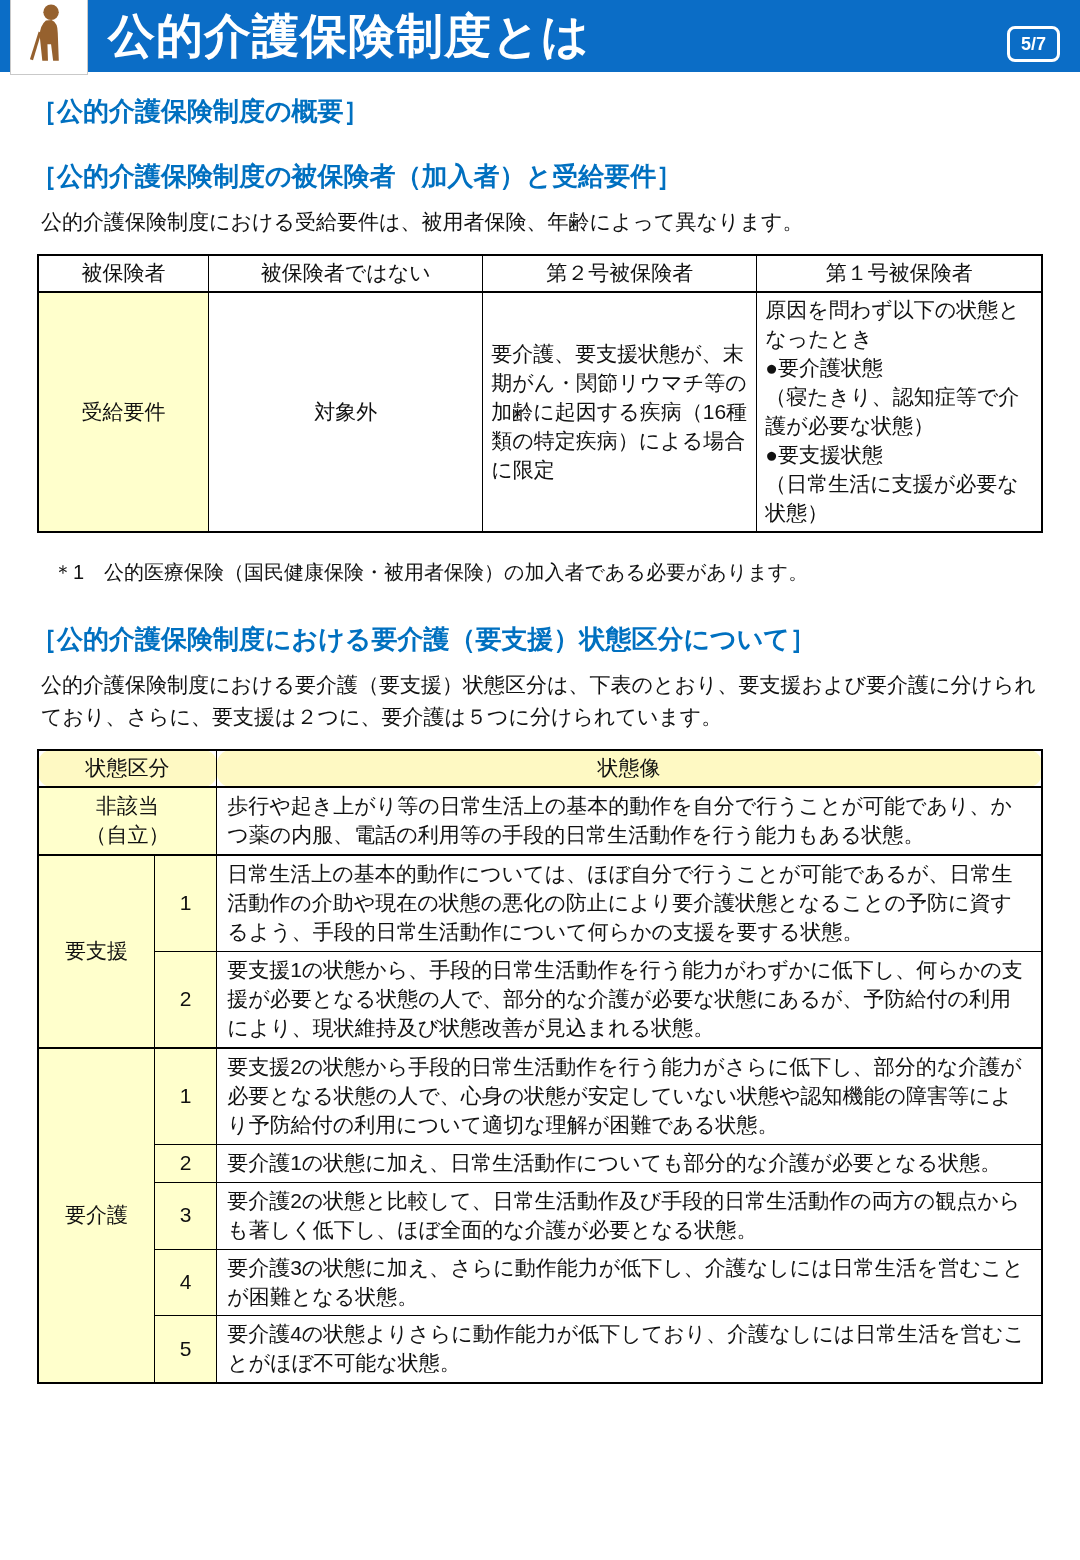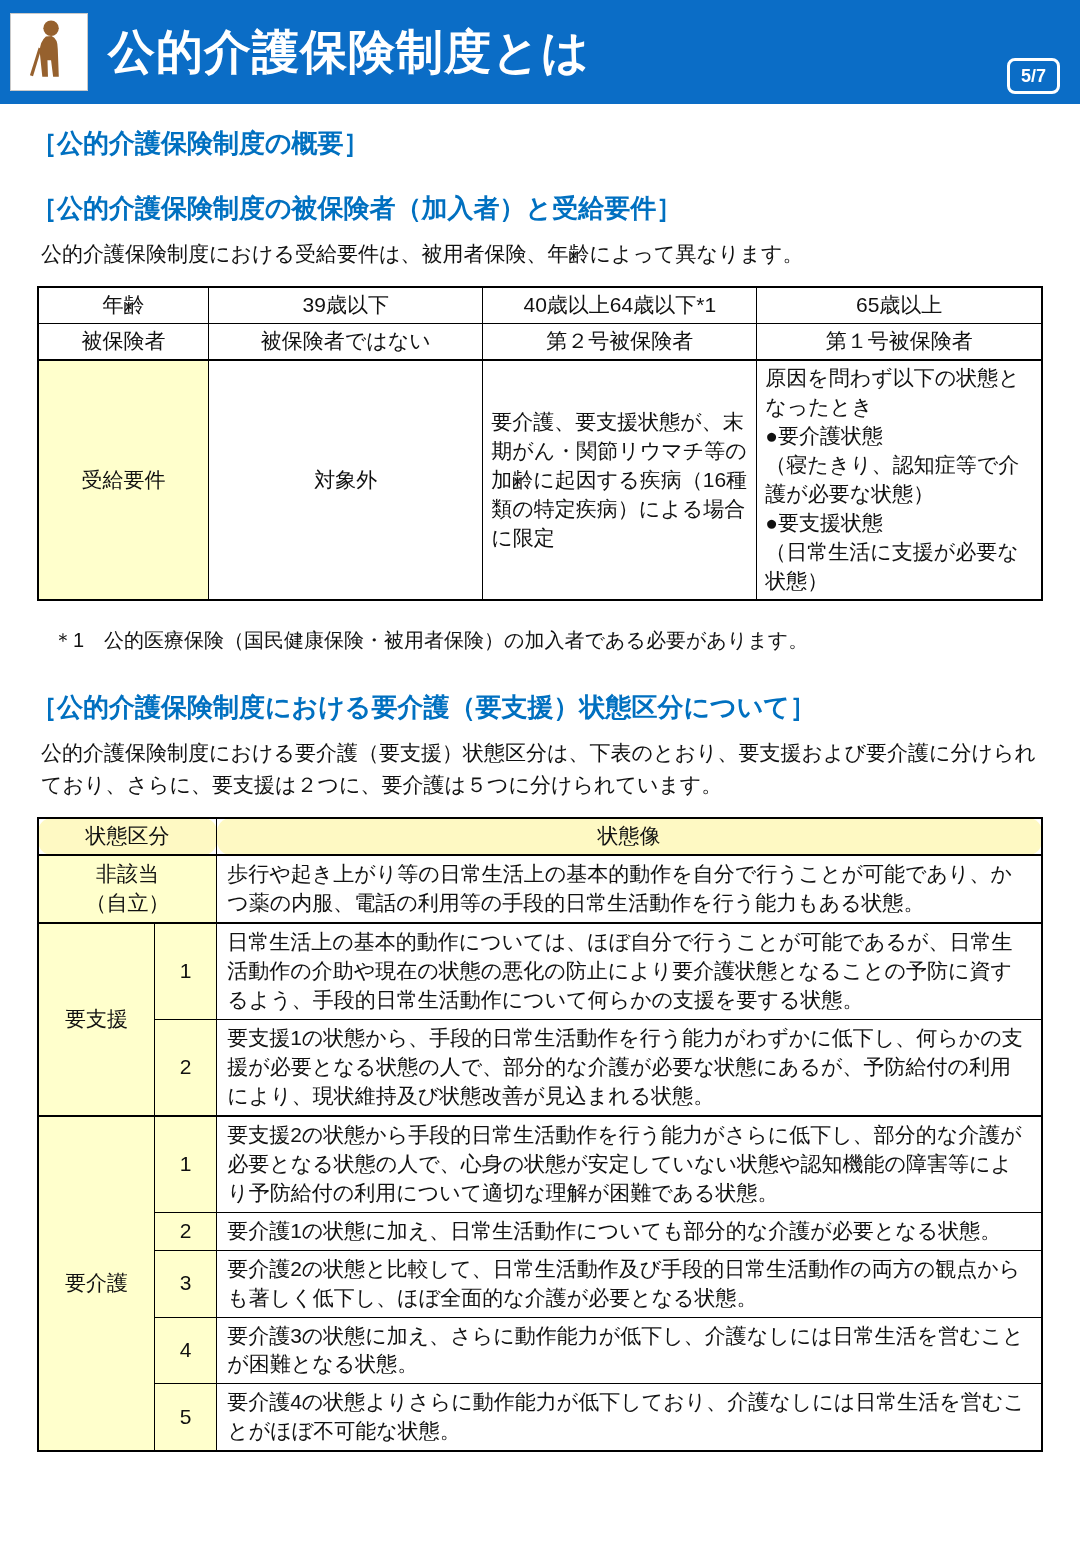--- a/index.html
+++ b/index.html
@@ -8,21 +8,21 @@
     width: 1080px;
     height: 1560px;
     background: #ffffff;
     font-family: "Liberation Sans", "DejaVu Sans", sans-serif;
     color: #111111;
     position: relative;
   }
 
   
   .header-bar {
-    height: 104px;
+    height: 72px;
     background: #0B6DC6;
     display: flex;
     align-items: center;
     padding: 0 20px 0 10px;
   }
   .icon-box {
     width: 78px;
     height: 78px;
     background: #ffffff;
     border: 1px solid #c9c9c9;
@@ -139,26 +139,20 @@
   <p class="body-text">公的介護保険制度における受給要件は、被用者保険、年齢によって異なります。</p>
 
   <table class="eligibility-table outer-border">
     <colgroup>
       <col style="width:17%">
         <col style="width:27.3%">
         <col style="width:27.3%">
         <col style="width:28.4%">
     </colgroup>
     <tbody>
-        <tr class="row-h">
-      <td class="center">年齢</td>
-      <td class="center">39歳以下</td>
-      <td class="center">40歳以上64歳以下*1</td>
-      <td class="center">65歳以上</td>
-    </tr>
     <tr class="row-h">
       <td class="center">被保険者</td>
       <td class="center">被保険者ではない</td>
       <td class="center">第２号被保険者</td>
       <td class="center">第１号被保険者</td>
     </tr>
     <tr class="req-row">
       <td class="center cream sep-top">受給要件</td>
       <td class="center sep-top">対象外</td>
       <td class="sep-top">要介護、要支援状態が、末期がん・関節リウマチ等の加齢に起因する疾病（16種類の特定疾病）による場合に限定</td>

